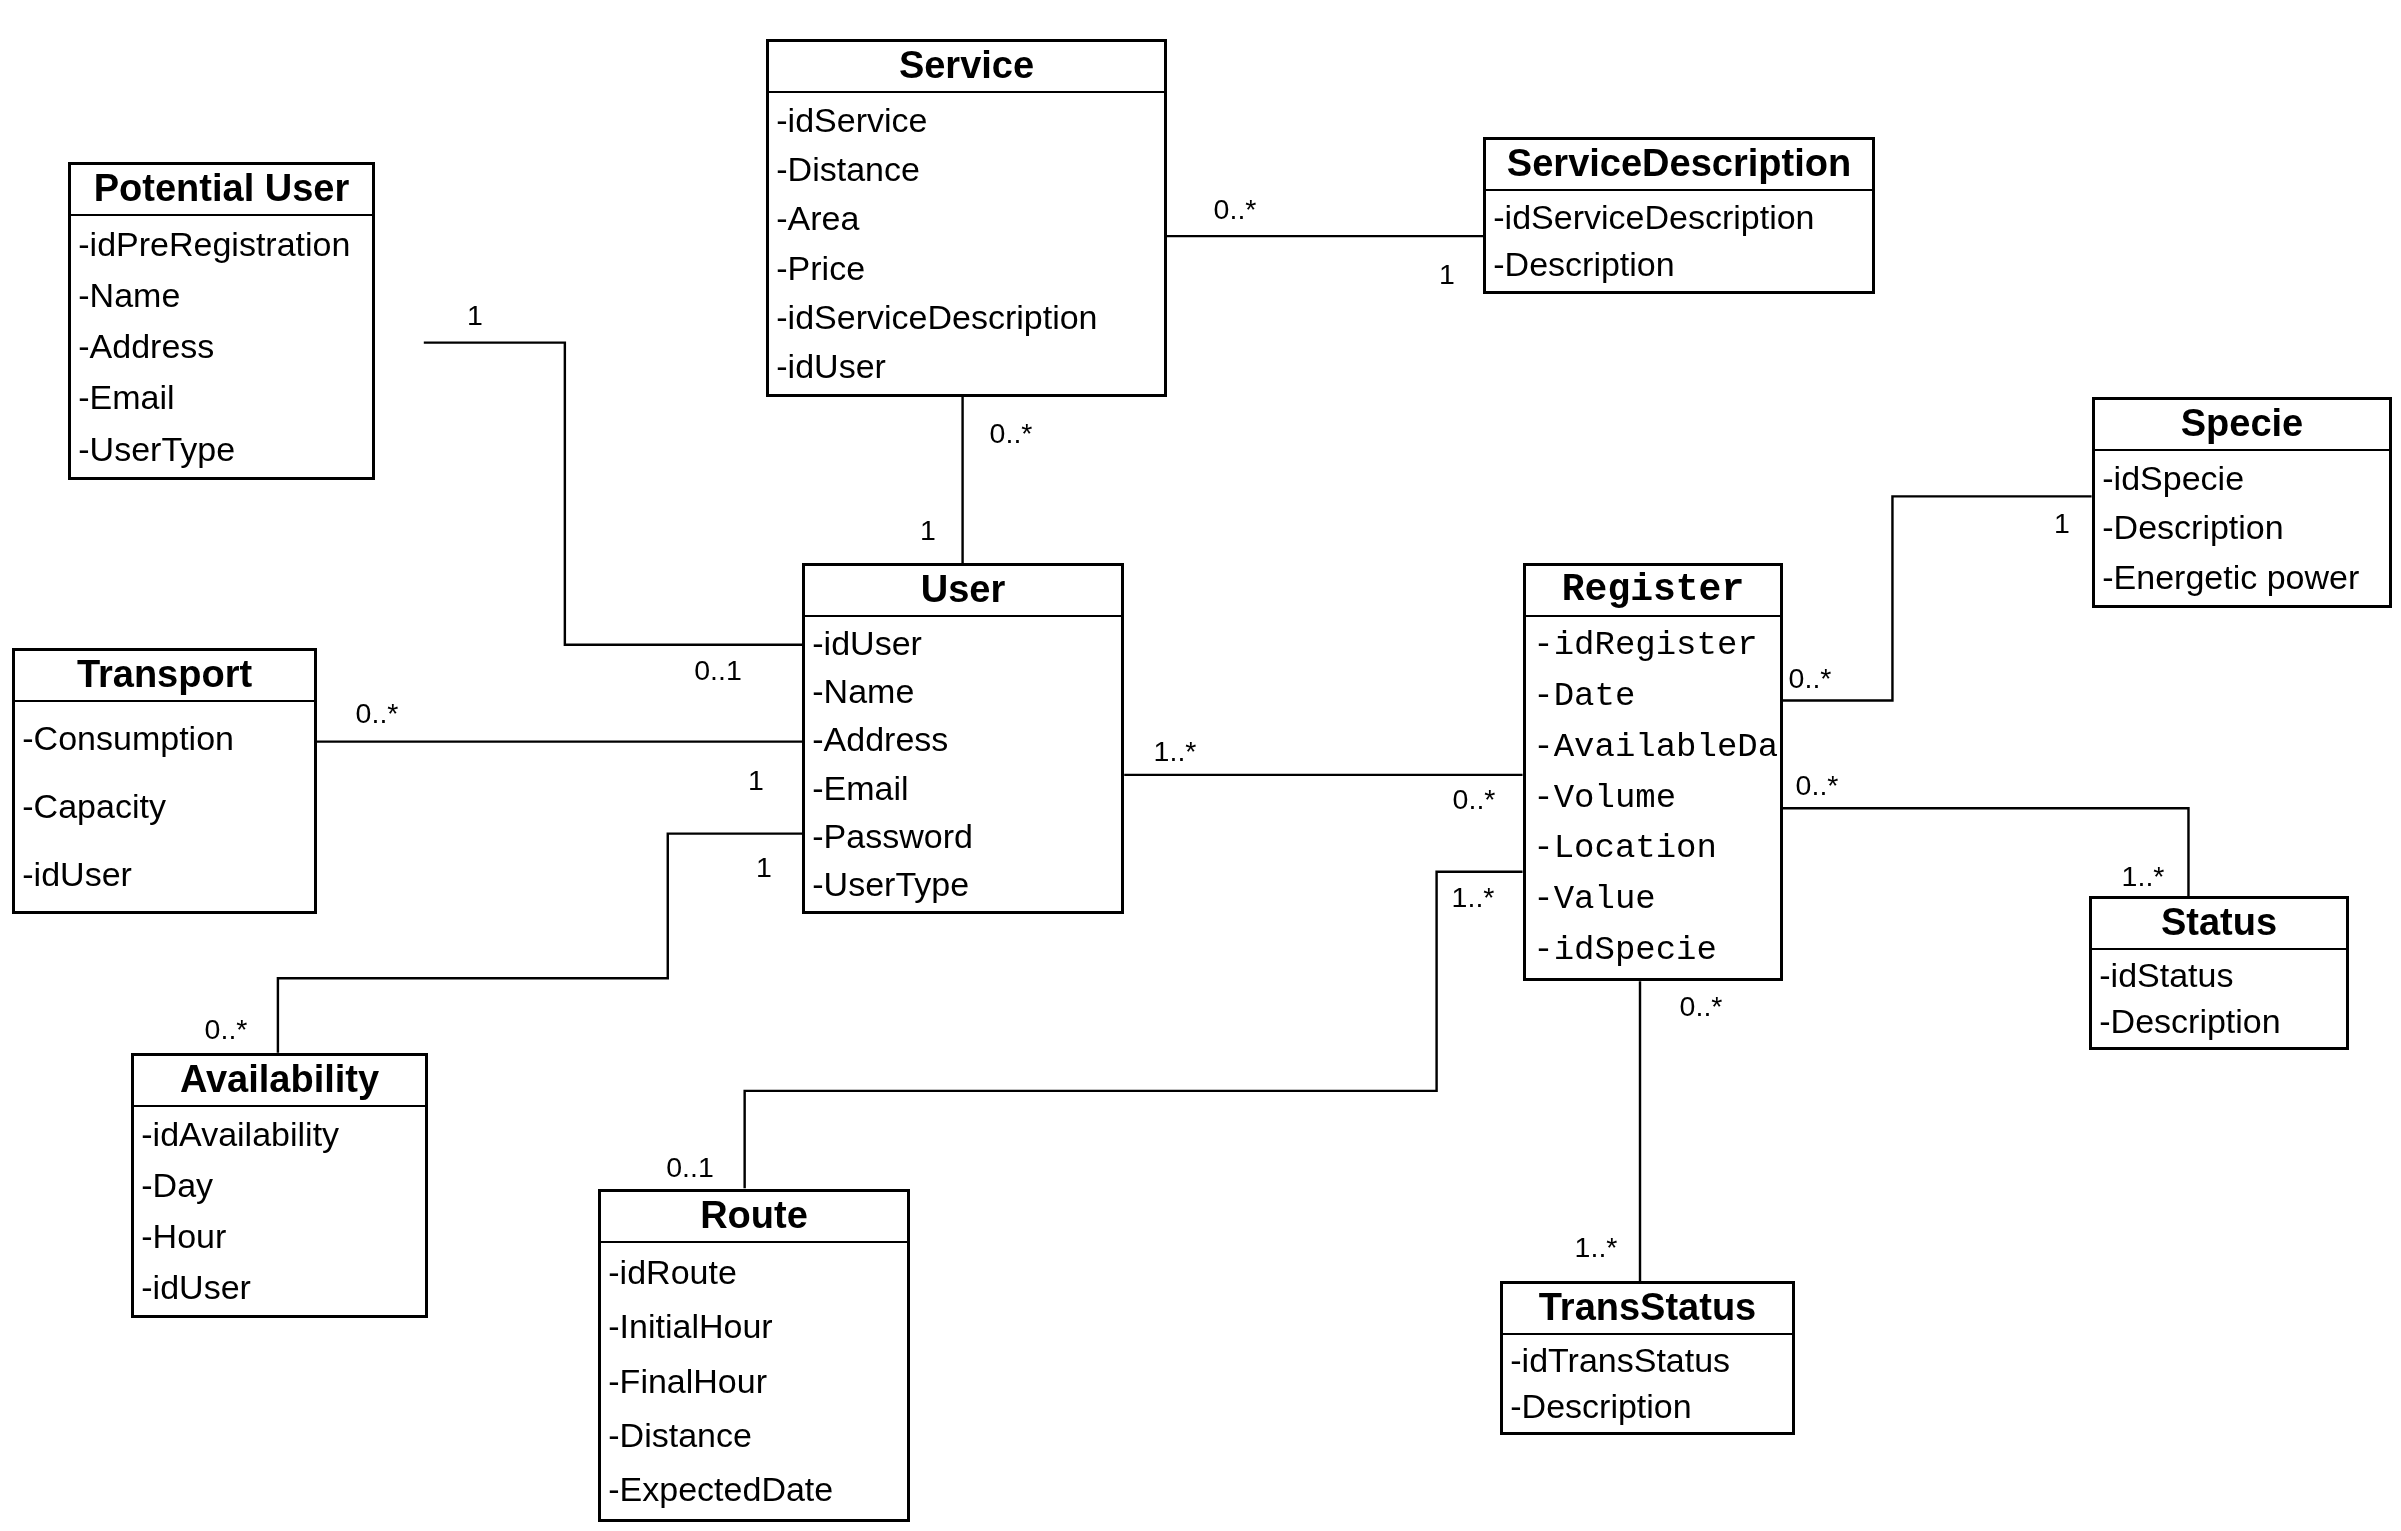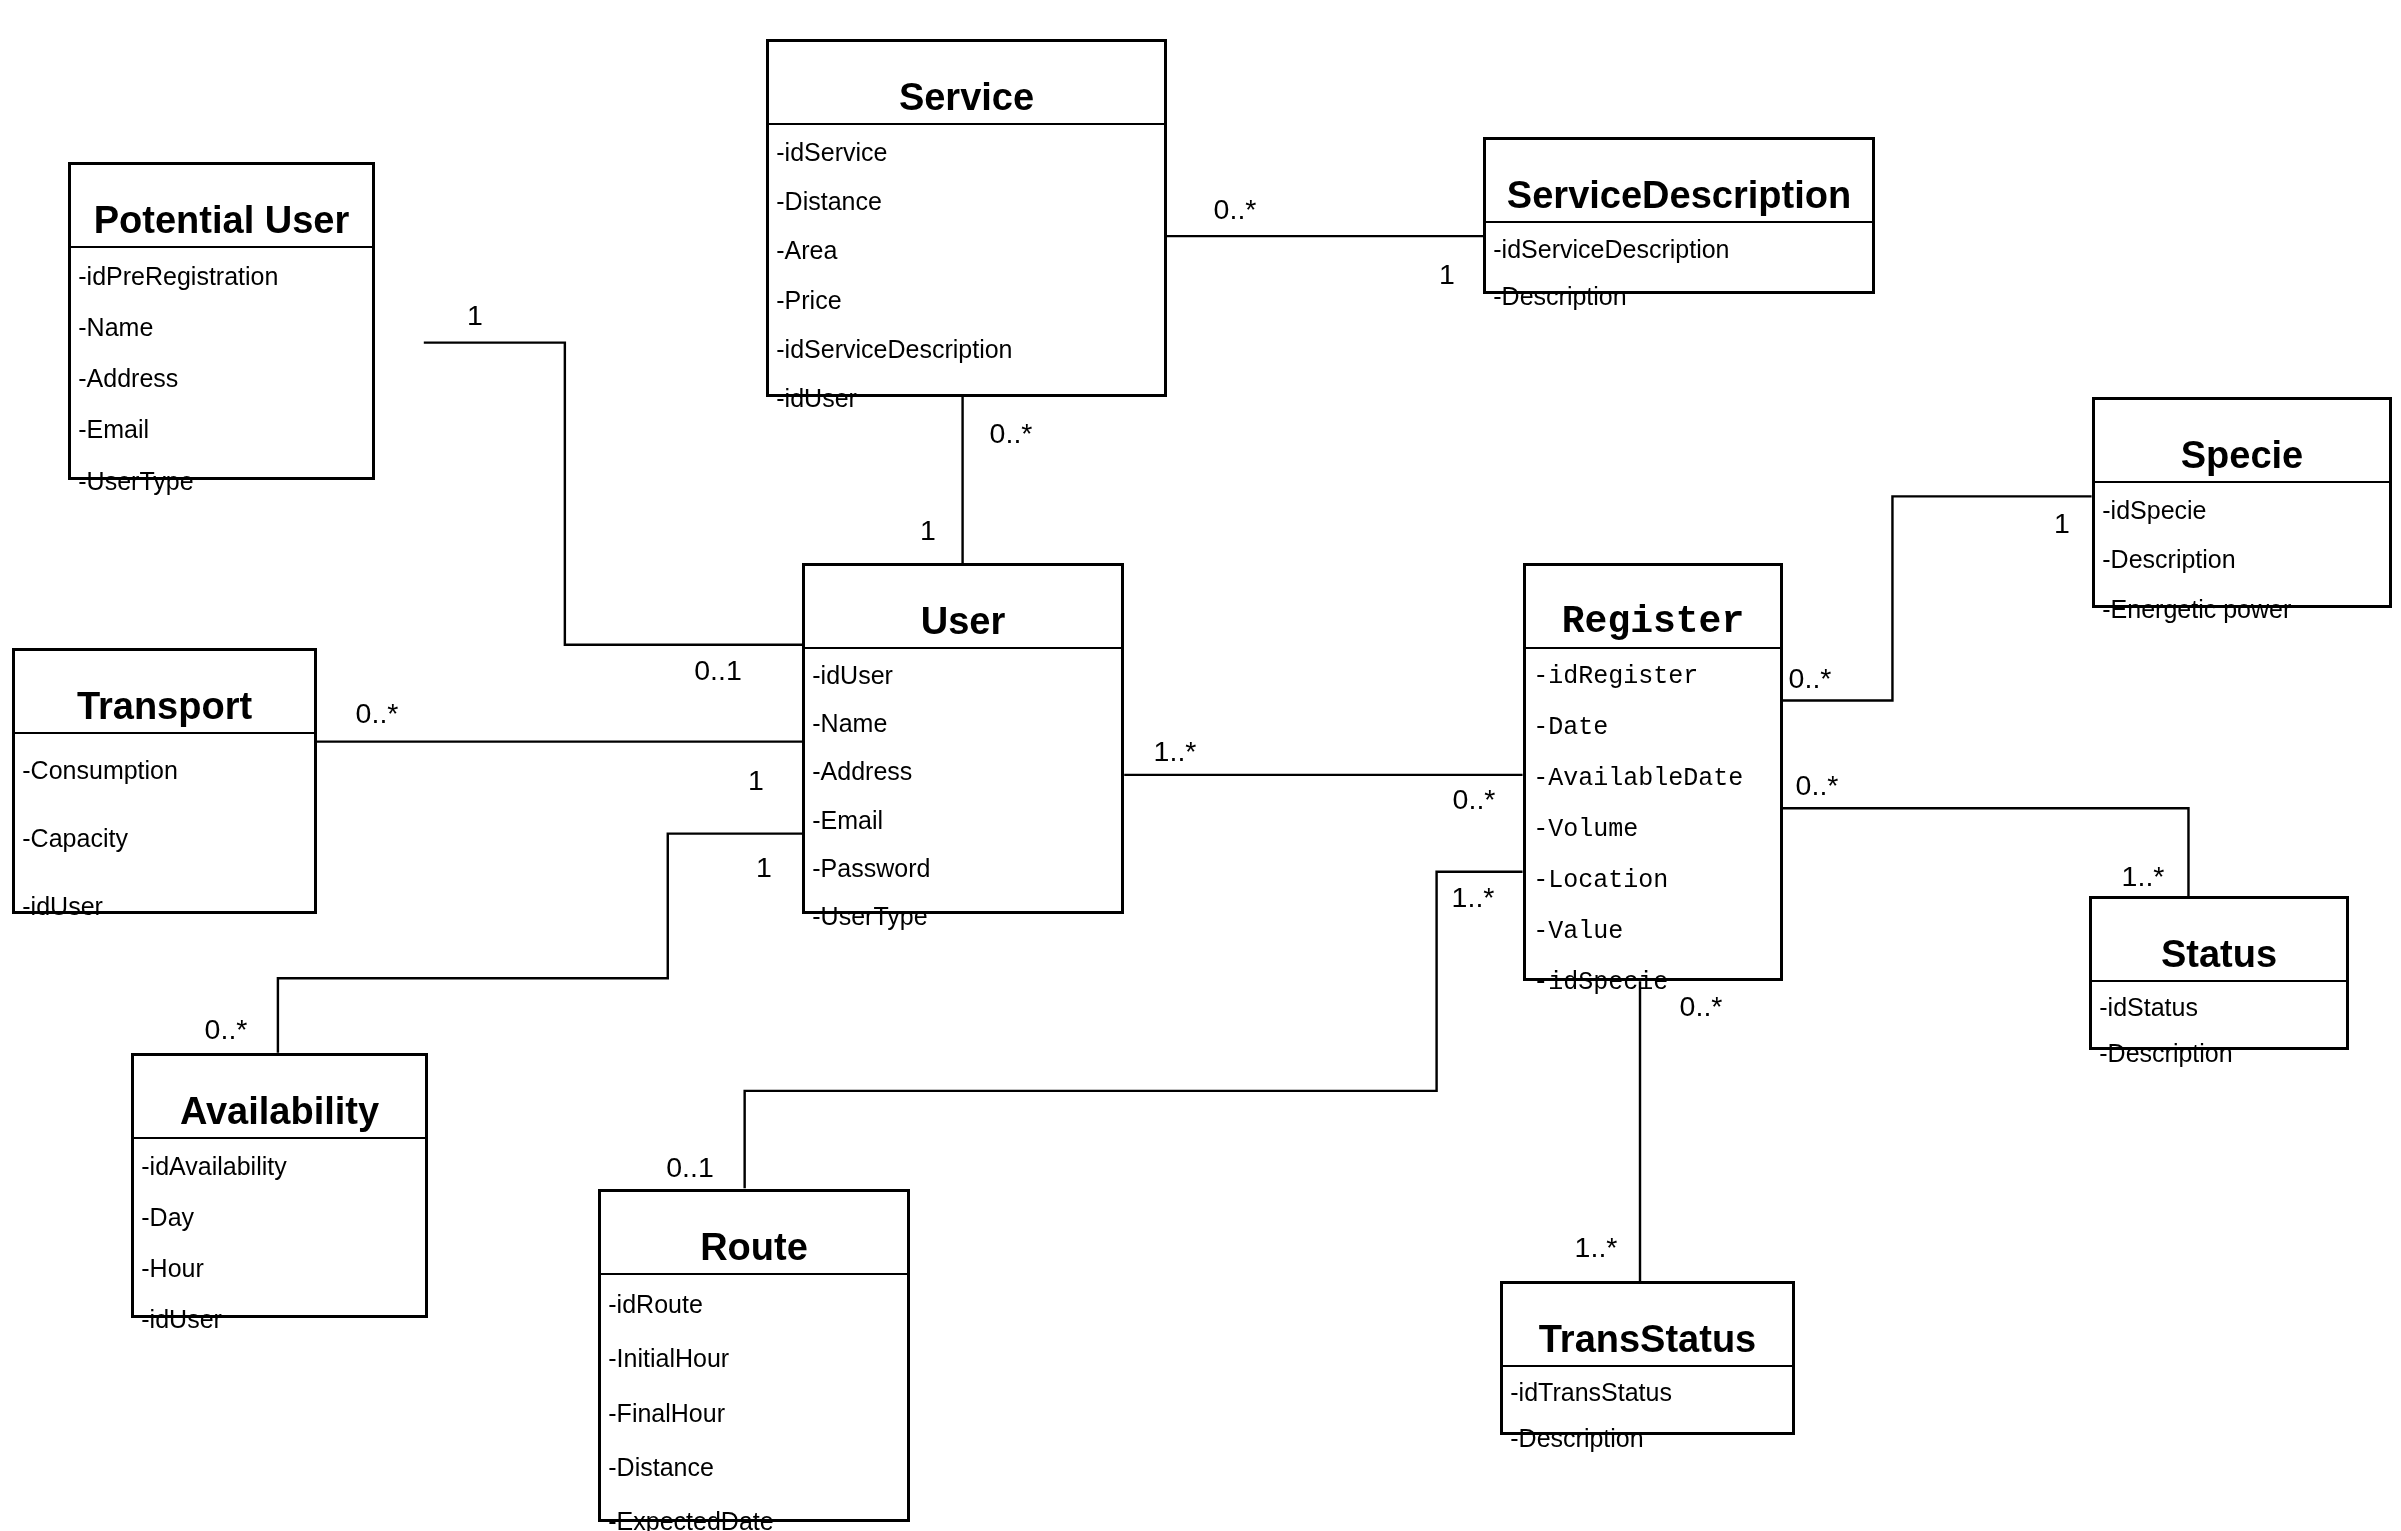--- a/index.html
+++ b/index.html
@@ -30,33 +30,32 @@
   }
   .uml-title {
     height: 51px;
     line-height: 47px;
     border-bottom: 2.4px solid #000000;
     text-align: center;
     font-size: 38px;
     font-weight: bold;
     white-space: nowrap;
     overflow: hidden;
-    margin-top: 32px;
   }
   .uml-attrs {
     display: flex;
     flex-direction: column;
     height: calc(100% - 51px);
     padding: 2.4px 2.4px 2.4px 7.3px;
   }
   .uml-attr {
     flex: 1 1 0;
     display: flex;
     align-items: center;
-    font-size: 25px;
+    font-size: 34px;
     white-space: nowrap;
     overflow: hidden;
   }
   .mult {
     position: absolute;
     transform: translate(-50%, -50%);
     font-size: 28.5px;
     white-space: nowrap;
   }
 </style>

